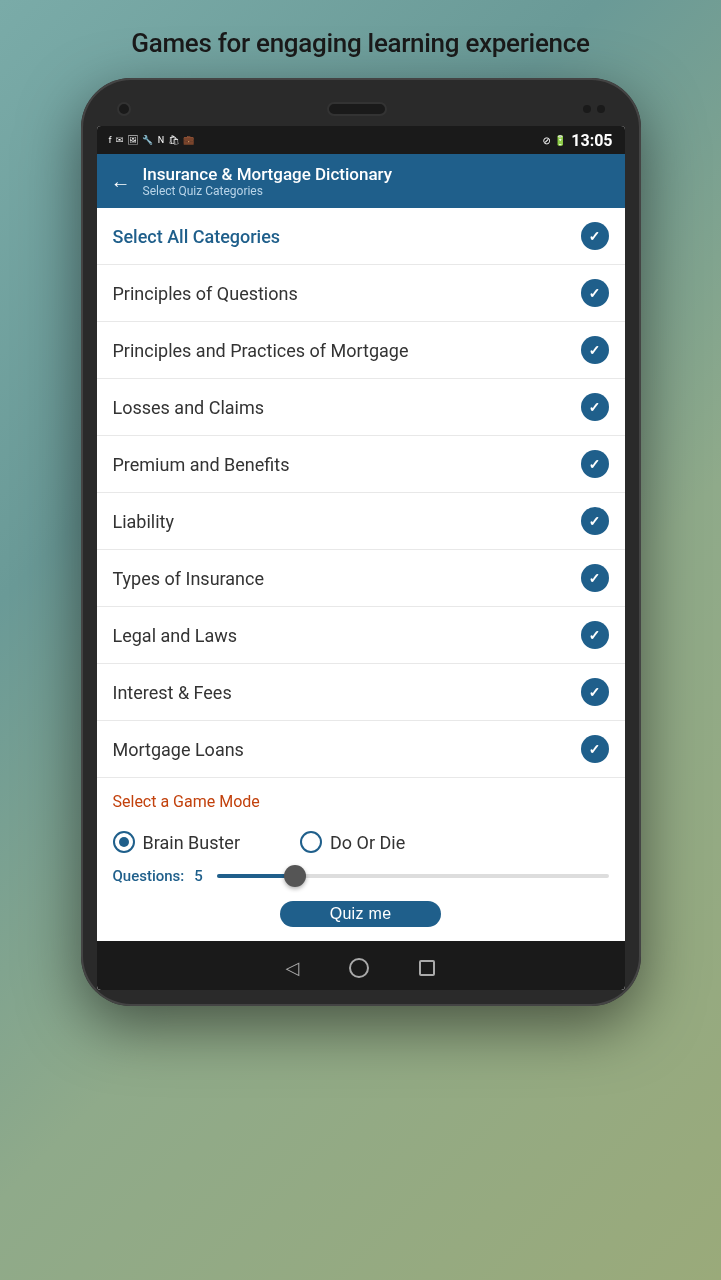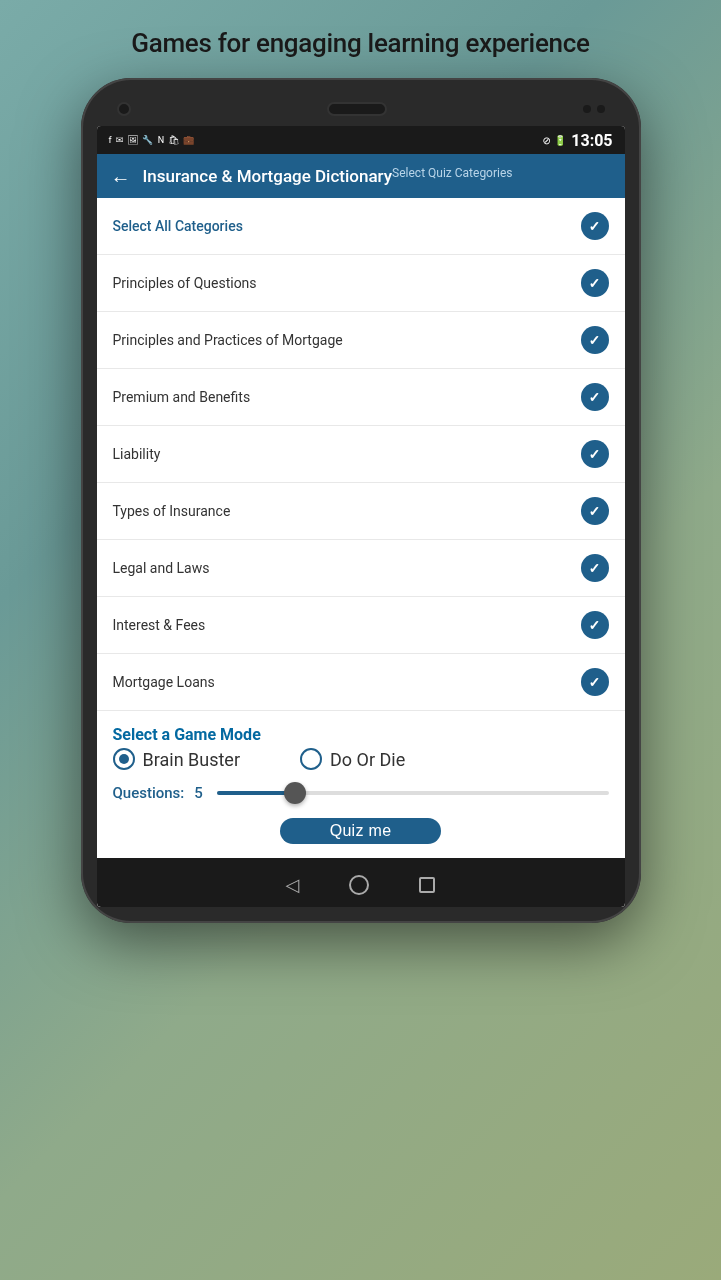--- a/index.html
+++ b/index.html
@@ -122,21 +122,21 @@
     }
 
     .back-arrow {
       color: #fff;
       font-size: 20px;
       cursor: pointer;
     }
 
     .header-text {
       display: flex;
-      flex-direction: row;
+      flex-direction: column;
     }
 
     .app-title {
       color: #fff;
       font-size: 17px;
       font-weight: 500;
     }
 
     .app-subtitle {
       color: #b8d4e8;
@@ -150,21 +150,21 @@
     .category-item {
       display: flex;
       justify-content: space-between;
       align-items: center;
       padding: 14px 16px;
       border-bottom: 1px solid #e8e8e8;
       cursor: pointer;
     }
 
     .category-label {
-      font-size: 14px;
+      font-size: 18px;
       color: #333;
     }
 
     .category-label.select-all {
       color: #1f5f8b;
       font-weight: 500;
     }
 
     .check-circle {
       width: 28px;
@@ -183,24 +183,24 @@
       font-size: 14px;
       font-weight: bold;
     }
 
     .game-mode-section {
       background: #fff;
       padding: 14px 16px;
     }
 
     .game-mode-title {
-      color: #0369a1;
+      color: #c2410c;
       font-size: 16px;
-      font-weight: 700;
-      margin-bottom: 4px;
+      font-weight: 400;
+      margin-bottom: 20px;
     }
 
     .radio-group {
       display: flex;
       gap: 60px;
       margin-bottom: 14px;
     }
 
     .radio-item {
       display: flex;
@@ -371,20 +371,24 @@
       <div class="category-item">
         <span class="category-label select-all">Select All Categories</span>
         <div class="check-circle"></div>
       </div>
       <div class="category-item">
         <span class="category-label">Principles of Questions</span>
         <div class="check-circle"></div>
       </div>
       <div class="category-item">
         <span class="category-label">Principles and Practices of Mortgage</span>
+        <div class="check-circle"></div>
+      </div>
+      <div class="category-item">
+        <span class="category-label">Losses and Claims</span>
         <div class="check-circle"></div>
       </div>
       <div class="category-item">
         <span class="category-label">Premium and Benefits</span>
         <div class="check-circle"></div>
       </div>
       <div class="category-item">
         <span class="category-label">Liability</span>
         <div class="check-circle"></div>
       </div>

